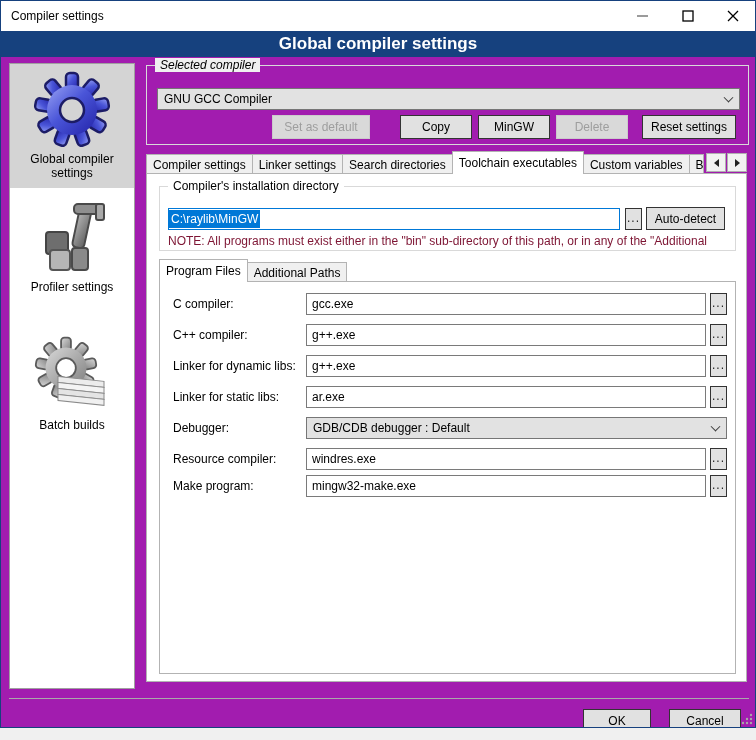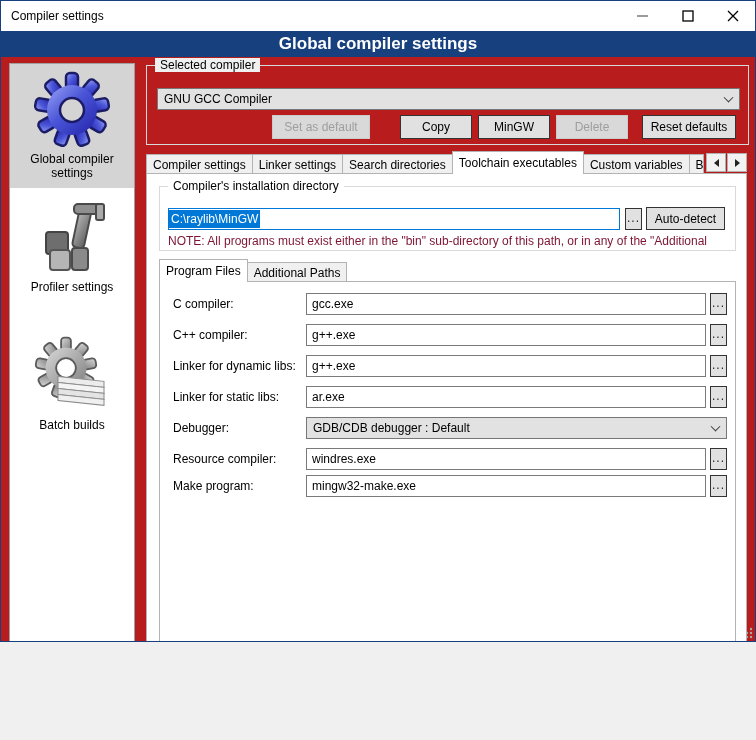--- a/index.html
+++ b/index.html
@@ -1,19 +1,19 @@
 <!DOCTYPE html>
 <html><head>
 <meta charset="utf-8">
 <style>
   * { margin:0; padding:0; box-sizing:border-box; }
   html,body { width:756px; height:740px; }
   body { font-family:"Liberation Sans", sans-serif; font-size:12px; color:#000; background:#f0f0f0; }
 
-  .window { position:relative; width:756px; height:642px; background:#b91c1c; border:1px solid #16417e; overflow:hidden; }
+  .window { position:relative; width:756px; height:728px; background:#a21caf; border:1px solid #16417e; overflow:hidden; }
 
   
   .titlebar { position:absolute; top:0; left:0; right:0; height:30px; background:#ffffff; display:flex; align-items:center; }
   .titlebar .title { margin-left:10px; font-size:12px; }
   .wincontrols { position:absolute; right:0; top:0; height:30px; display:flex; align-items:center; }
   .winbtn { width:45px; height:30px; display:flex; align-items:center; justify-content:center; }
   .min-glyph { width:11px; height:2px; background:#9b9b9b; }
 
   
   .appheader { position:absolute; top:30px; left:0; right:0; height:26px; background:#16417e; color:#fff; display:flex; align-items:center; justify-content:center; font-weight:bold; font-size:17px; }
@@ -23,21 +23,21 @@
   .sideitem { width:100%; text-align:center; padding-top:6px; }
   .sideitem.selected { background:#d4d4d4; }
   .sideitem .iconbox { width:80px; height:80px; margin:0 auto; }
   .sideitem .silabel { font-size:12px; line-height:14px; padding:2px 4px 8px 4px; }
   .sideitem.it2 { margin-top:4px; }
   .sideitem.it3 { margin-top:28px; }
 
   
   .groupbox { position:absolute; border:1px solid #d9d9d9; }
   .grouplabel { position:absolute; top:-8px; left:8px; padding:0 5px; font-size:12px; }
-  .grouplabel.on-gray { background:#f0f0f0; }
+  .grouplabel.on-gray { background:#f0f0f0;font-style:italic; }
   .grouplabel.on-white { background:#ffffff; }
 
   
   .selcomp { left:145px; top:64px; width:603px; height:80px; }
   .combo { position:absolute; background:#e2e2e2; border:1px solid #767676; display:flex; align-items:center; padding-left:6px; }
   .combo .chev { position:absolute; right:7px; top:50%; width:7px; height:7px; border-right:1.4px solid #3c3c3c; border-bottom:1.4px solid #3c3c3c; transform:translateY(-70%) rotate(45deg); }
   .selcombo { left:10px; top:22px; width:583px; height:22px; }
 
   .btn { position:absolute; height:24px; background:#e1e1e1; border:1px solid #333333; font-size:12px; font-family:"Liberation Sans", sans-serif; text-align:center; line-height:22px; }
   .btn.disabled { background:#d9d9d9; border-color:#cbcbcb; color:#9e9e9e; }
@@ -236,21 +236,21 @@
   <div class="groupbox selcomp">
     <span class="grouplabel on-gray">Selected compiler</span>
     <div class="combo selcombo">
       <span>GNU GCC Compiler</span>
       <span class="chev"></span>
     </div>
     <div class="btn disabled b-setdef">Set as default</div>
     <div class="btn b-copy">Copy</div>
     <div class="btn b-rename">MinGW</div>
     <div class="btn disabled b-delete">Delete</div>
-    <div class="btn b-reset">Reset defaults</div>
+    <div class="btn b-reset">Reset settings</div>
   </div>
 
   <div class="notebook">
     <div class="tabstrip">
       <div class="tab">Compiler settings</div>
       <div class="tab">Linker settings</div>
       <div class="tab">Search directories</div>
       <div class="tab active">Toolchain executables</div>
       <div class="tab">Custom variables</div>
       <div class="tab clipped">Build</div>

